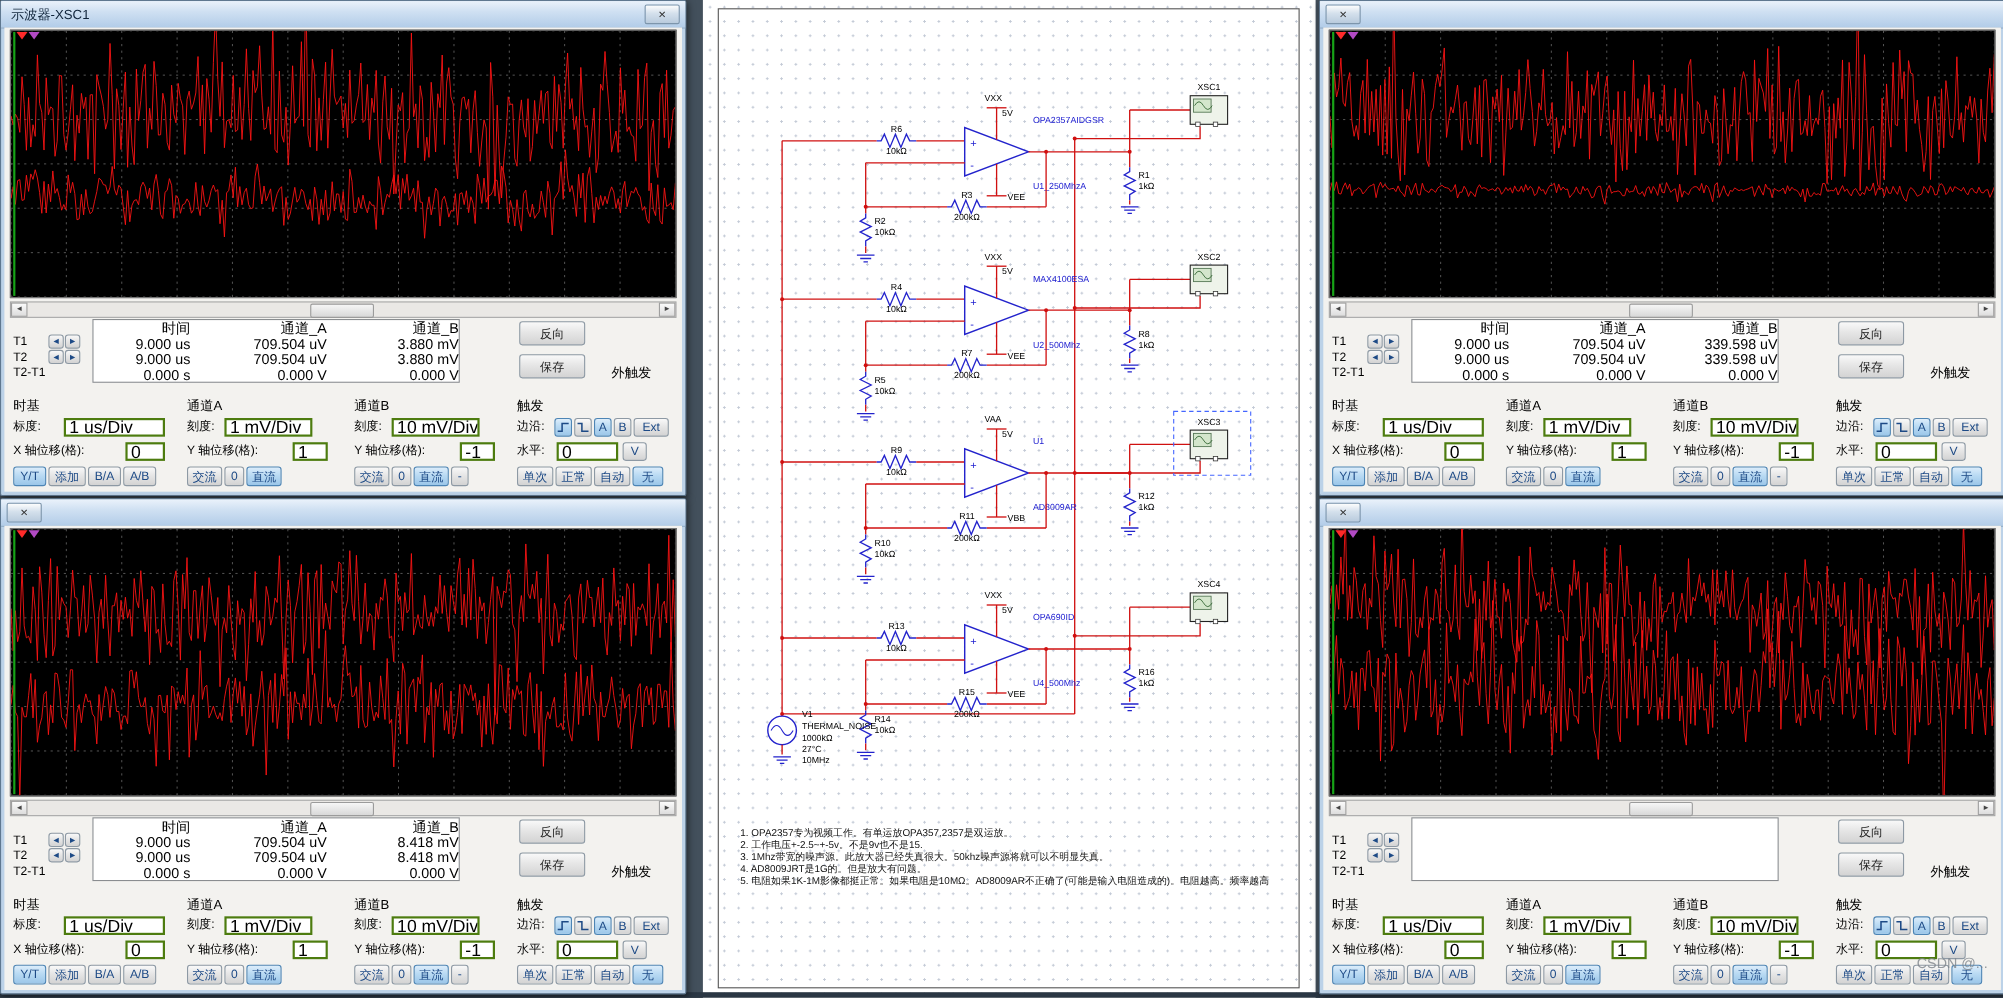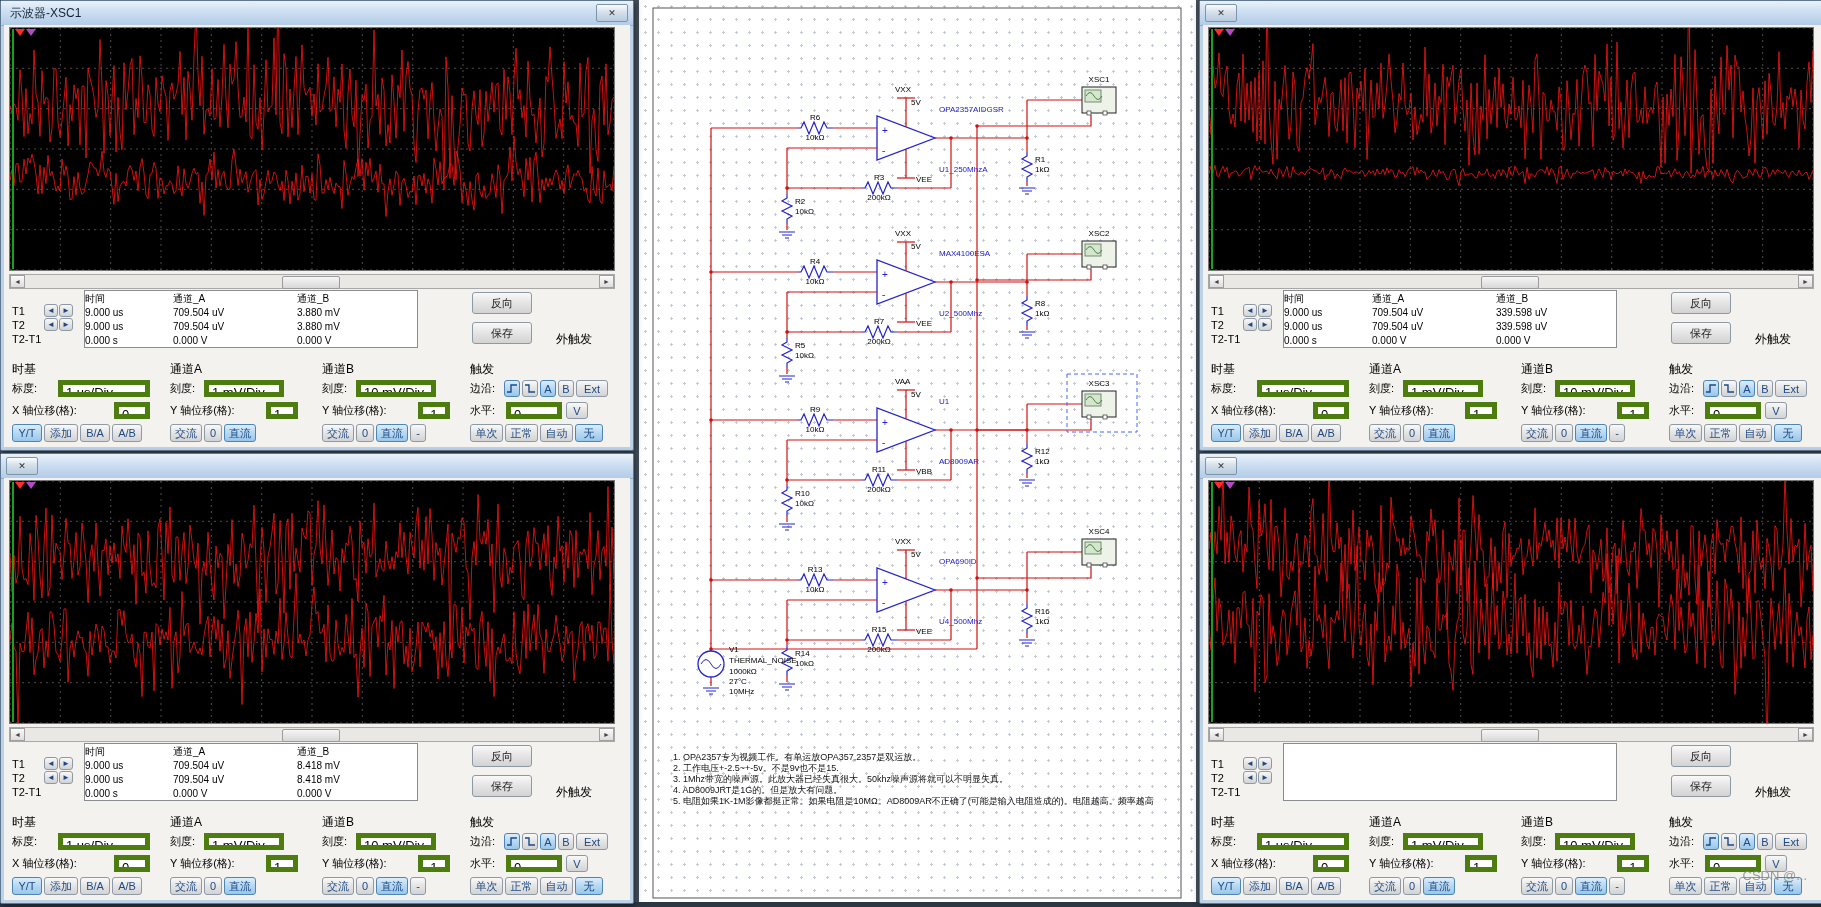--- a/index.html
+++ b/index.html
@@ -1,40 +1,40 @@
 <!DOCTYPE html>
 <html><head>
 <meta charset="utf-8">
 <style>
   html,body{margin:0;padding:0;background:#2c343c;}
   #desktop{position:relative;width:1821px;height:907px;background:#43505c;overflow:hidden;
            font-family:"Liberation Sans","DejaVu Sans",sans-serif;}
   .window{position:absolute;width:622px;height:449px;background:#bcd2e8;border:1px solid #5f7890;
-          border-radius:2px;box-shadow:1px 2px 7px rgba(0,0,0,.5);padding-left:10px;}
+          border-radius:2px;box-shadow:1px 2px 7px rgba(0,0,0,.5);}
   .titlebar{position:absolute;left:0;top:0;right:0;height:24px;display:flex;align-items:center;
             padding:0 5px;background:linear-gradient(#eaf2fb,#cfe0f2 40%,#b2cce8);
             font-size:12px;color:#10243a;border-bottom:1px solid #93aec9;}
   .title{flex:1;padding-left:4px;white-space:nowrap;}
   .closebtn{width:30px;height:16px;background:linear-gradient(#fdfdfd,#d4e0ec 45%,#b9cbdd);
             border:1px solid #7d95ab;border-radius:2px;display:flex;align-items:center;
             justify-content:center;font-size:9px;color:#333;}
   .client{position:absolute;left:3px;right:3px;top:24px;bottom:3px;background:#f3f2ef;
           font-size:11px;color:#000;}
   .screen{position:absolute;background:#000;border:1px solid #767676;box-sizing:border-box;overflow:hidden;}
   .lbl{position:absolute;white-space:nowrap;line-height:13px;}
-  .ibox{position:absolute;background:#fff;border:5px solid #4d7c0f;box-sizing:border-box;
-        font-size:13px;padding:1px 3px;white-space:nowrap;overflow:hidden;line-height:13px;}
+  .ibox{position:absolute;background:#fff;border:2px solid #4d7c0f;box-sizing:border-box;
+        font-size:16px;padding:1px 3px;white-space:nowrap;overflow:hidden;line-height:13px;}
   .btn{position:absolute;box-sizing:border-box;background:linear-gradient(#f9f9f9,#e6e6e6 45%,#d3d3d3);
        border:1px solid #8d99a4;border-radius:3px;font-size:11px;display:flex;align-items:center;
        justify-content:center;white-space:nowrap;color:#1d4a86;cursor:default;}
   .btn.dark{color:#222;}
   .btn.sel{background:linear-gradient(#dcedfb,#b9daf3 45%,#9bc6e9);border-color:#4d85b5;}
   .arrbtn{font-size:8px;}
   .tbl{position:absolute;background:#fff;border:1px solid #8a8d90;box-sizing:border-box;}
-  .cell{position:absolute;text-align:left;font-size:10px;white-space:nowrap;line-height:12px;}
+  .cell{position:absolute;text-align:right;font-size:13px;white-space:nowrap;line-height:12px;}
   .scrollbar{position:absolute;background:#eae8e5;border:1px solid #a8a8a8;box-sizing:border-box;}
   .sbtn{position:absolute;top:0;bottom:0;width:15px;background:linear-gradient(#fbfbfb,#dddddd);
         border:1px solid #9f9f9f;box-sizing:border-box;font-size:7px;display:flex;
         align-items:center;justify-content:center;color:#444;}
   .sthumb{position:absolute;top:1px;height:11px;background:linear-gradient(#f6f6f6,#d8d8d8);
           border:1px solid #9b9b9b;border-radius:2px;}
   .grp{position:absolute;font-size:12px;color:#000;white-space:nowrap;}
   #schematic{position:absolute;left:639px;top:0;width:557px;height:907px;background:#ffffff;
              background-image:radial-gradient(circle,#c3cad6 1px,rgba(0,0,0,0) 1.2px);
              background-size:13px 13px;}

